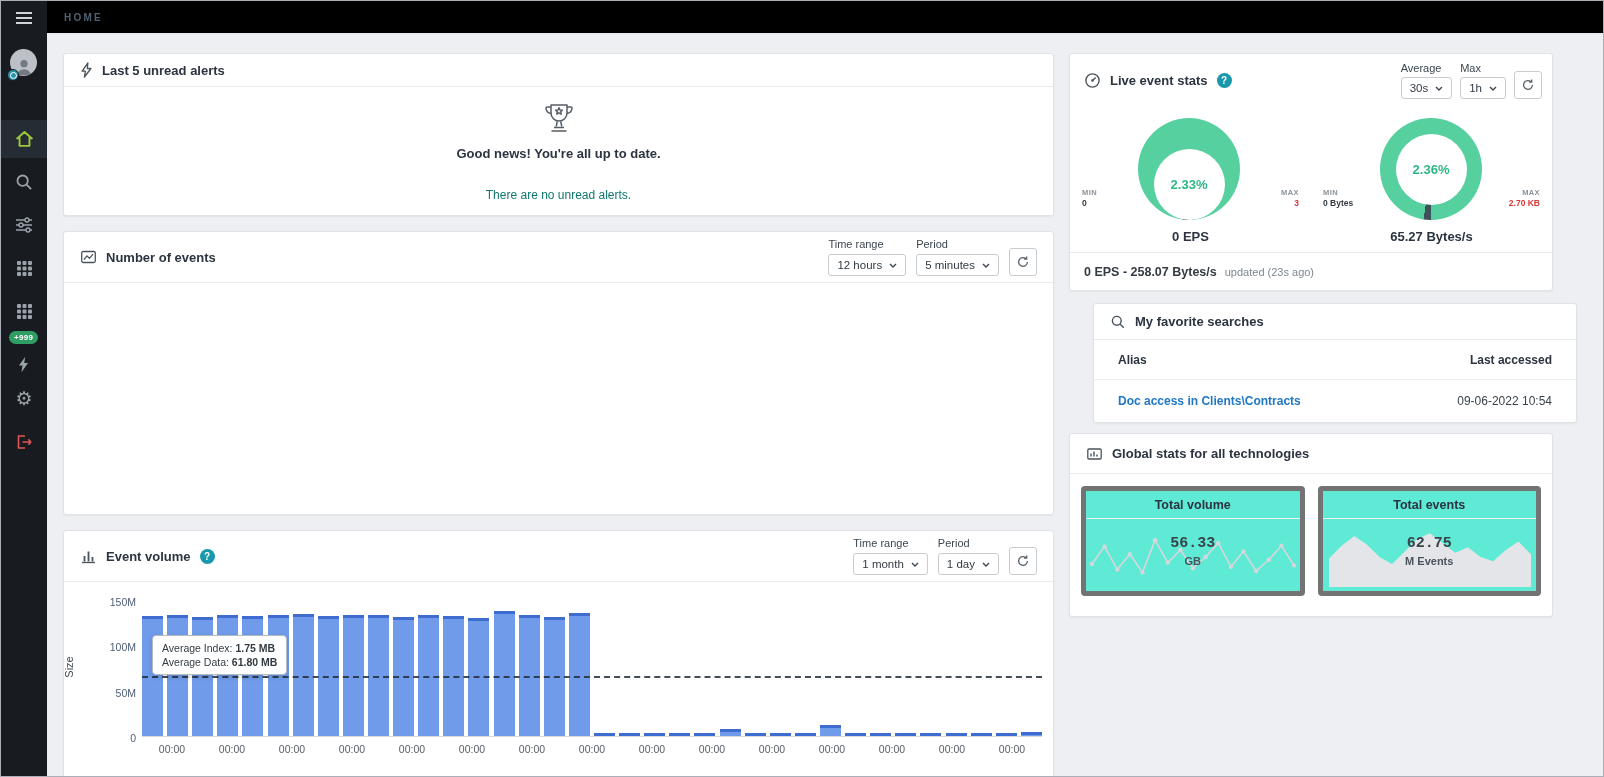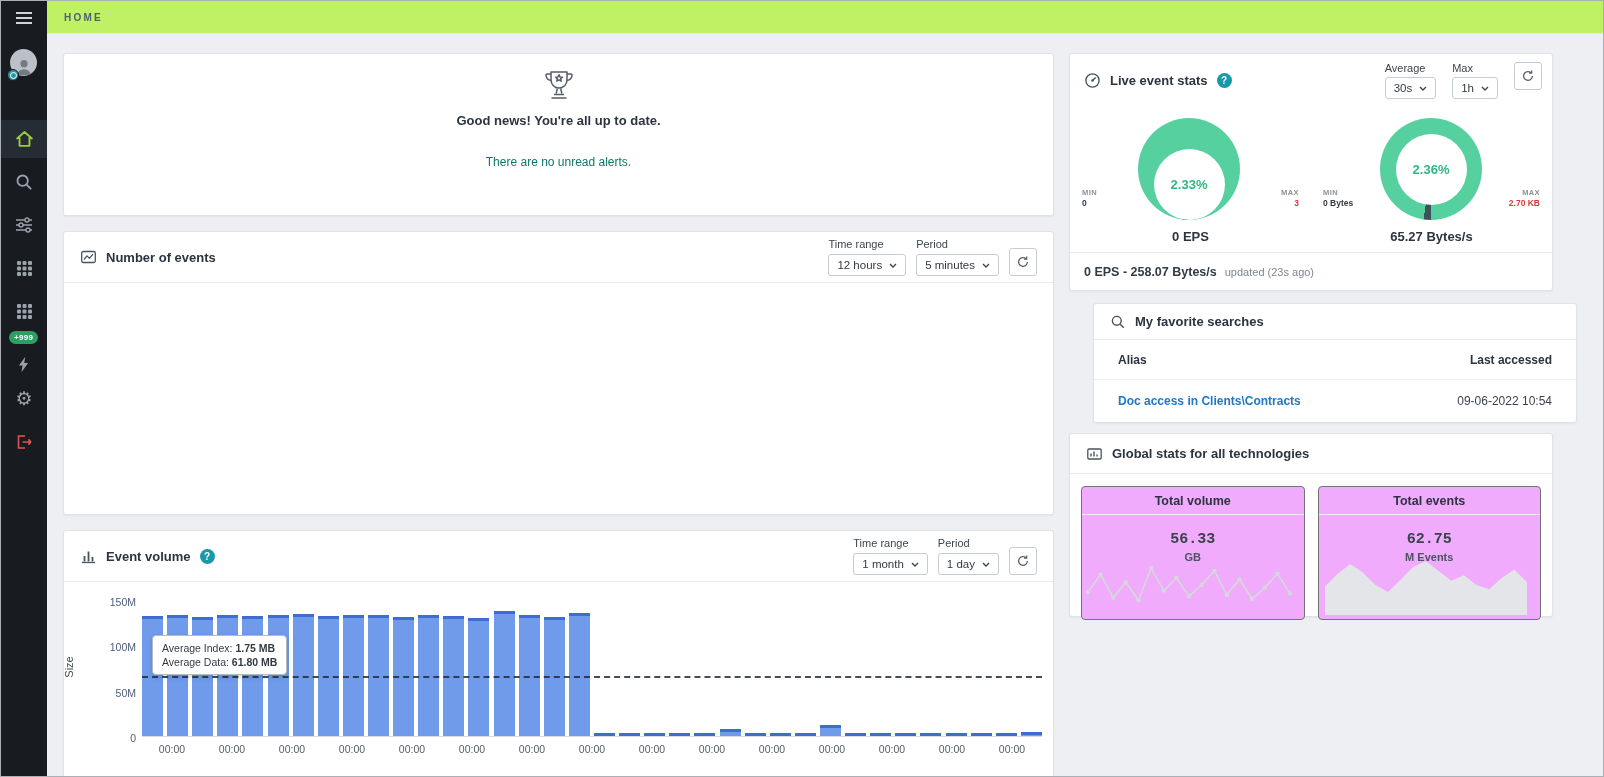--- a/index.html
+++ b/index.html
@@ -12,21 +12,21 @@
   .sb-item.active { background:#262c33; }
   .hamburger { position:absolute; top:0; left:0; width:46px; height:33px; display:flex; align-items:center; justify-content:center; cursor:pointer; }
   .avatar-wrap { position:absolute; top:48px; left:9px; width:28px; height:30px; cursor:pointer; }
   .avatar-circle { width:27px; height:27px; border-radius:50%; background:#bcc1c7; display:flex; align-items:flex-end; justify-content:center; overflow:hidden; }
   .avatar-badge { position:absolute; left:-3px; bottom:-2px; width:12px; height:12px; border-radius:50%; background:#2b93a8; border:1px solid #181b20; display:flex; align-items:center; justify-content:center; }
   .avatar-badge::after { content:""; width:5px; height:5px; border:1px solid #fff; border-radius:50%; }
   .sb-badge { position:absolute; left:8px; top:330px; background:#2f9e63; color:#fff; font-size:8px; font-weight:bold; border-radius:7px; padding:2px 5px; letter-spacing:.3px; cursor:pointer; }
   .gear-glyph { font-size:19px; color:#9aa2aa; line-height:1; }
 
   
-  .topbar { position:absolute; left:46px; top:0; width:1558px; height:33px; background:#bef264; border-bottom:1px solid #e4e7ea; z-index:5; }
+  .topbar { position:absolute; left:46px; top:0; width:1558px; height:33px; background:#000000; border-bottom:1px solid #e4e7ea; z-index:5; }
   .breadcrumb { position:absolute; left:17px; top:11px; font-size:10px; font-weight:bold; letter-spacing:2.2px; color:#50616f; cursor:pointer; }
 
   
   .main { position:absolute; left:46px; top:33px; width:1558px; height:744px; background:#edeff2; }
   .card { position:absolute; background:#fff; border:1px solid #dfe3e7; border-radius:3px; box-shadow:0 1px 2px rgba(20,30,40,.05); }
   .card-head { display:flex; align-items:center; gap:9px; padding:0 16px; border-bottom:1px solid #e8ebed; }
   .card-title { font-size:13px; font-weight:bold; color:#2b3440; }
   .help-badge { width:15px; height:15px; border-radius:50%; background:#1899ab; color:#fff; font-size:10px; font-weight:bold; display:flex; align-items:center; justify-content:center; cursor:pointer; }
 
   .controls { margin-left:auto; display:flex; align-items:flex-end; gap:10px; }
@@ -56,21 +56,21 @@
   .threshold { position:absolute; left:0; right:0; border-top:2px dashed #222e3a; opacity:.85; }
   .x-labels { position:absolute; left:78px; top:212px; width:900px; display:flex; justify-content:space-around; }
   .xtick { font-size:10.5px; color:#555e66; }
   .chart-tooltip { position:absolute; left:10px; top:32px; background:#fff; border:1px solid #b5bac0; border-radius:4px; box-shadow:0 2px 5px rgba(0,0,0,.15); padding:5px 9px; font-size:10.5px; color:#333b42; white-space:nowrap; z-index:3; }
   .chart-tooltip .tt-row { line-height:14px; }
   .chart-tooltip b { font-weight:bold; }
 
   
   .card-livestats { left:1022px; top:19px; width:484px; height:238px; }
   .ls-head { position:absolute; left:14px; top:18px; display:flex; align-items:center; gap:9px; }
-  .ls-controls { position:absolute; right:10px; top:8px; display:flex; gap:16px; }
+  .ls-controls { position:absolute; right:10px; top:8px; display:flex; align-items:flex-end; gap:8px; }
   .ls-ctrl .ctrl-label { font-size:11px; margin-bottom:3px; }
   .donut-area { position:absolute; left:0; top:64px; width:100%; display:flex; }
   .donut-block { width:50%; padding:0 12px; }
   .donut-row { display:flex; align-items:flex-start; justify-content:space-between; }
   .donut { width:102px; height:102px; border-radius:50%; display:flex; align-items:center; justify-content:center; }
   .donut-hole { width:71px; height:71px; border-radius:50%; background:#fff; display:flex; align-items:center; justify-content:center; }
   .donut-pct { font-size:13px; font-weight:bold; color:#2eb884; }
   .minmax { align-self:flex-end; margin-bottom:12px; }
   .minmax.max { text-align:right; }
   .mm-label { font-size:7.5px; font-weight:bold; color:#8a939b; letter-spacing:.4px; }
@@ -87,21 +87,21 @@
   .fav-cols { display:flex; justify-content:space-between; padding:0 24px; height:40px; align-items:center; border-bottom:1px solid #ecEFf1; border-bottom:1px solid #eceff1; }
   .fav-col { font-size:12px; font-weight:bold; color:#2b3440; }
   .fav-row { display:flex; justify-content:space-between; padding:0 24px; height:42px; align-items:center; }
   .fav-link { font-size:12px; font-weight:bold; color:#2178c4; cursor:pointer; }
   .fav-date { font-size:12px; color:#3a434c; }
 
   
   .card-global { left:1022px; top:399px; width:484px; height:184px; }
   .card-global .card-head { height:40px; }
   .gs-boxes { display:flex; gap:13px; padding:12px 11px; }
-  .gs-box { flex:1; position:relative; border:1px solid #737373; border-radius:4px; height:134px; overflow:hidden; background:#f0abfc; }
+  .gs-box { flex:1; position:relative; border:5px solid #737373; border-radius:4px; height:110px; overflow:hidden; background:#5eead4; }
   .gs-box-title { text-align:center; font-size:12.5px; font-weight:bold; color:#2b3440; padding:7px 0 6px; border-bottom:1px solid #eef0f2; }
   .gs-spark { position:absolute; left:2px; right:2px; bottom:2px; height:64px; }
   .gs-value-wrap { position:absolute; left:0; right:0; top:44px; text-align:center; z-index:2; }
   .gs-value { font-size:15px; font-weight:bold; color:#3a434c;font-family:Liberation Mono, monospace; }
   .gs-unit { font-size:11px; font-weight:bold; color:#4a545e; margin-top:3px; }
 
   svg.icon { display:block; }
 </style>
 </head>
 <body>
@@ -199,20 +199,26 @@
     </div>
   </div>
 
   <div class="topbar">
     <div class="breadcrumb">HOME</div>
   </div>
 
   <div class="main">
 
     <div class="card card-alerts">
+      <div class="card-head">
+        <svg class="icon" width="13" height="16" viewBox="0 0 12 16">
+            <path d="M7.4 1 1.6 9.2h3.3l-1 5.8 6.5-8.5H6.8z" fill="none" stroke="#4a545e" stroke-width="1.3" stroke-linejoin="round"></path>
+          </svg>
+        <span class="card-title">Last 5 unread alerts</span>
+      </div>
       <div class="alert-empty">
         <svg class="icon" style="margin:0 auto;" width="40" height="36" viewBox="0 0 40 36">
           <g fill="none" stroke="#555d66" stroke-width="1.5" stroke-linejoin="round">
             <path d="M12 4h16v8a8 8 0 0 1-16 0z"></path>
             <path d="M12 6H8a1 1 0 0 0-1 1c0 3 2 5 5.2 5.6"></path>
             <path d="M28 6h4a1 1 0 0 1 1 1c0 3-2 5-5.2 5.6"></path>
             <path d="M18.3 20.3 17.2 25.5M21.7 20.3l1.1 5.2"></path>
             <path d="M15 26.5h10M12.5 30h15"></path>
             <path d="M20 6.8 21 9l2.4.2-1.8 1.6.6 2.4L20 11.9l-2.2 1.3.6-2.4-1.8-1.6L19 9z"></path>
           </g>

